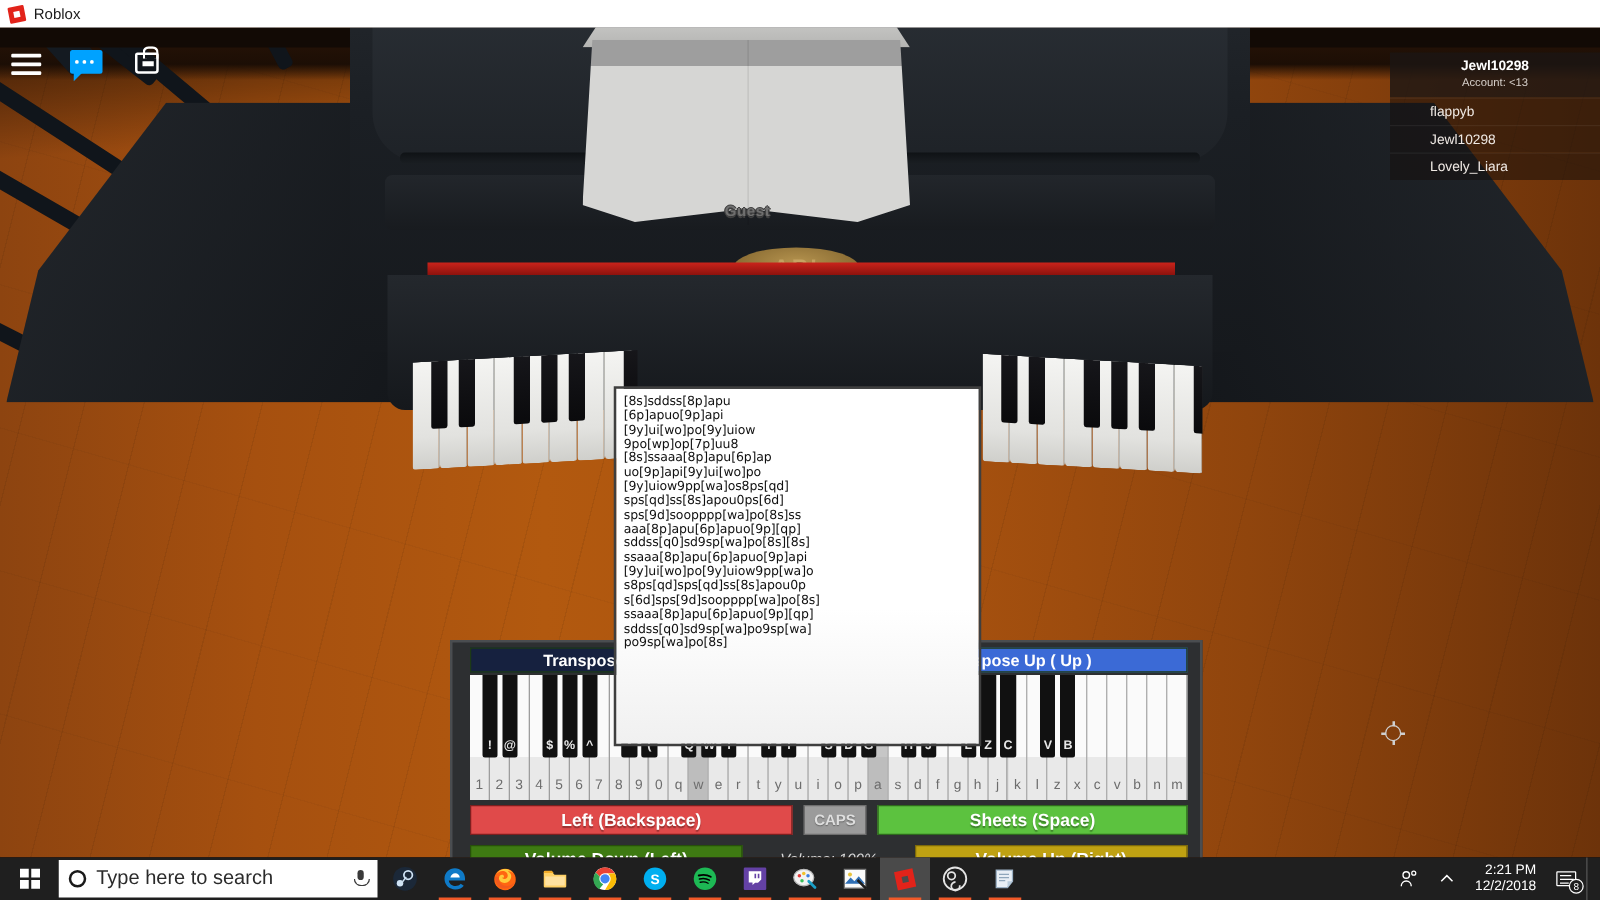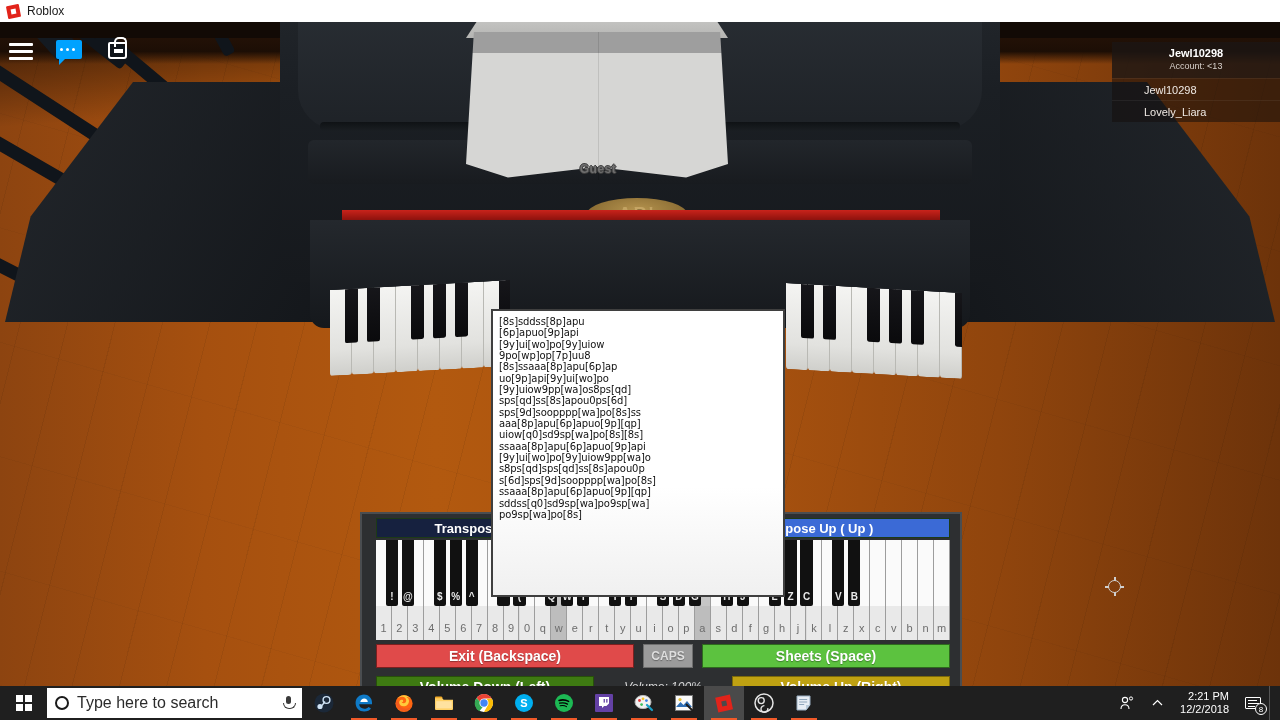--- a/index.html
+++ b/index.html
@@ -484,40 +484,40 @@
             <span class="lbl">C</span>
           </div>
           <div class="b" style="left: 456.33px; width: 12.1178px;">
             <span class="lbl">V</span>
           </div>
           <div class="b" style="left: 472.274px; width: 12.1178px;">
             <span class="lbl">B</span>
           </div>
         </div>
 
-      <div class="btn" id="b-exit">Exit (Backspace)</div>
+      <div class="btn" id="b-exit">Left (Backspace)</div>
       <div class="btn" id="b-caps">CAPS</div>
       <div class="btn" id="b-sheets">Sheets (Space)</div>
       <div class="btn" id="b-voldn">Volume Down (Left)</div>
       <div id="vol-label">Volume: 100%</div>
       <div class="btn" id="b-volup">Volume Up (Right)</div>
     </div>
 
     <div id="sheet">
         <div class="ln">[8s]sddss[8p]apu</div>
         <div class="ln">[6p]apuo[9p]api</div>
         <div class="ln">[9y]ui[wo]po[9y]uiow</div>
         <div class="ln">9po[wp]op[7p]uu8</div>
         <div class="ln">[8s]ssaaa[8p]apu[6p]ap</div>
         <div class="ln">uo[9p]api[9y]ui[wo]po</div>
         <div class="ln">[9y]uiow9pp[wa]os8ps[qd]</div>
         <div class="ln">sps[qd]ss[8s]apou0ps[6d]</div>
         <div class="ln">sps[9d]soopppp[wa]po[8s]ss</div>
         <div class="ln">aaa[8p]apu[6p]apuo[9p][qp]</div>
-        <div class="ln">uiow[q0]sd9sp[wa]po[8s][8s]</div>
+        <div class="ln">sddss[q0]sd9sp[wa]po[8s][8s]</div>
         <div class="ln">ssaaa[8p]apu[6p]apuo[9p]api</div>
         <div class="ln">[9y]ui[wo]po[9y]uiow9pp[wa]o</div>
         <div class="ln">s8ps[qd]sps[qd]ss[8s]apou0p</div>
         <div class="ln">s[6d]sps[9d]soopppp[wa]po[8s]</div>
         <div class="ln">ssaaa[8p]apu[6p]apuo[9p][qp]</div>
         <div class="ln">sddss[q0]sd9sp[wa]po9sp[wa]</div>
         <div class="ln">po9sp[wa]po[8s]</div>
       </div>
 
     <div id="hud-left">
@@ -538,20 +538,21 @@
         <div class="bag"></div>
       </div>
     </div>
 
     <div id="playerlist">
       <div id="pl-head">
         <div class="nm">Jewl10298</div>
         <div class="acc">Account: &lt;13</div>
       </div>
       <div id="pl-rows">
+          <div class="pl-row">flappyb</div>
           <div class="pl-row">Jewl10298</div>
           <div class="pl-row">Lovely_Liara</div>
         </div>
     </div>
 
     <div id="cursor">
       <div class="ring"></div>
         <i class="t"></i>
         <i class="b"></i>
         <i class="l"></i>

